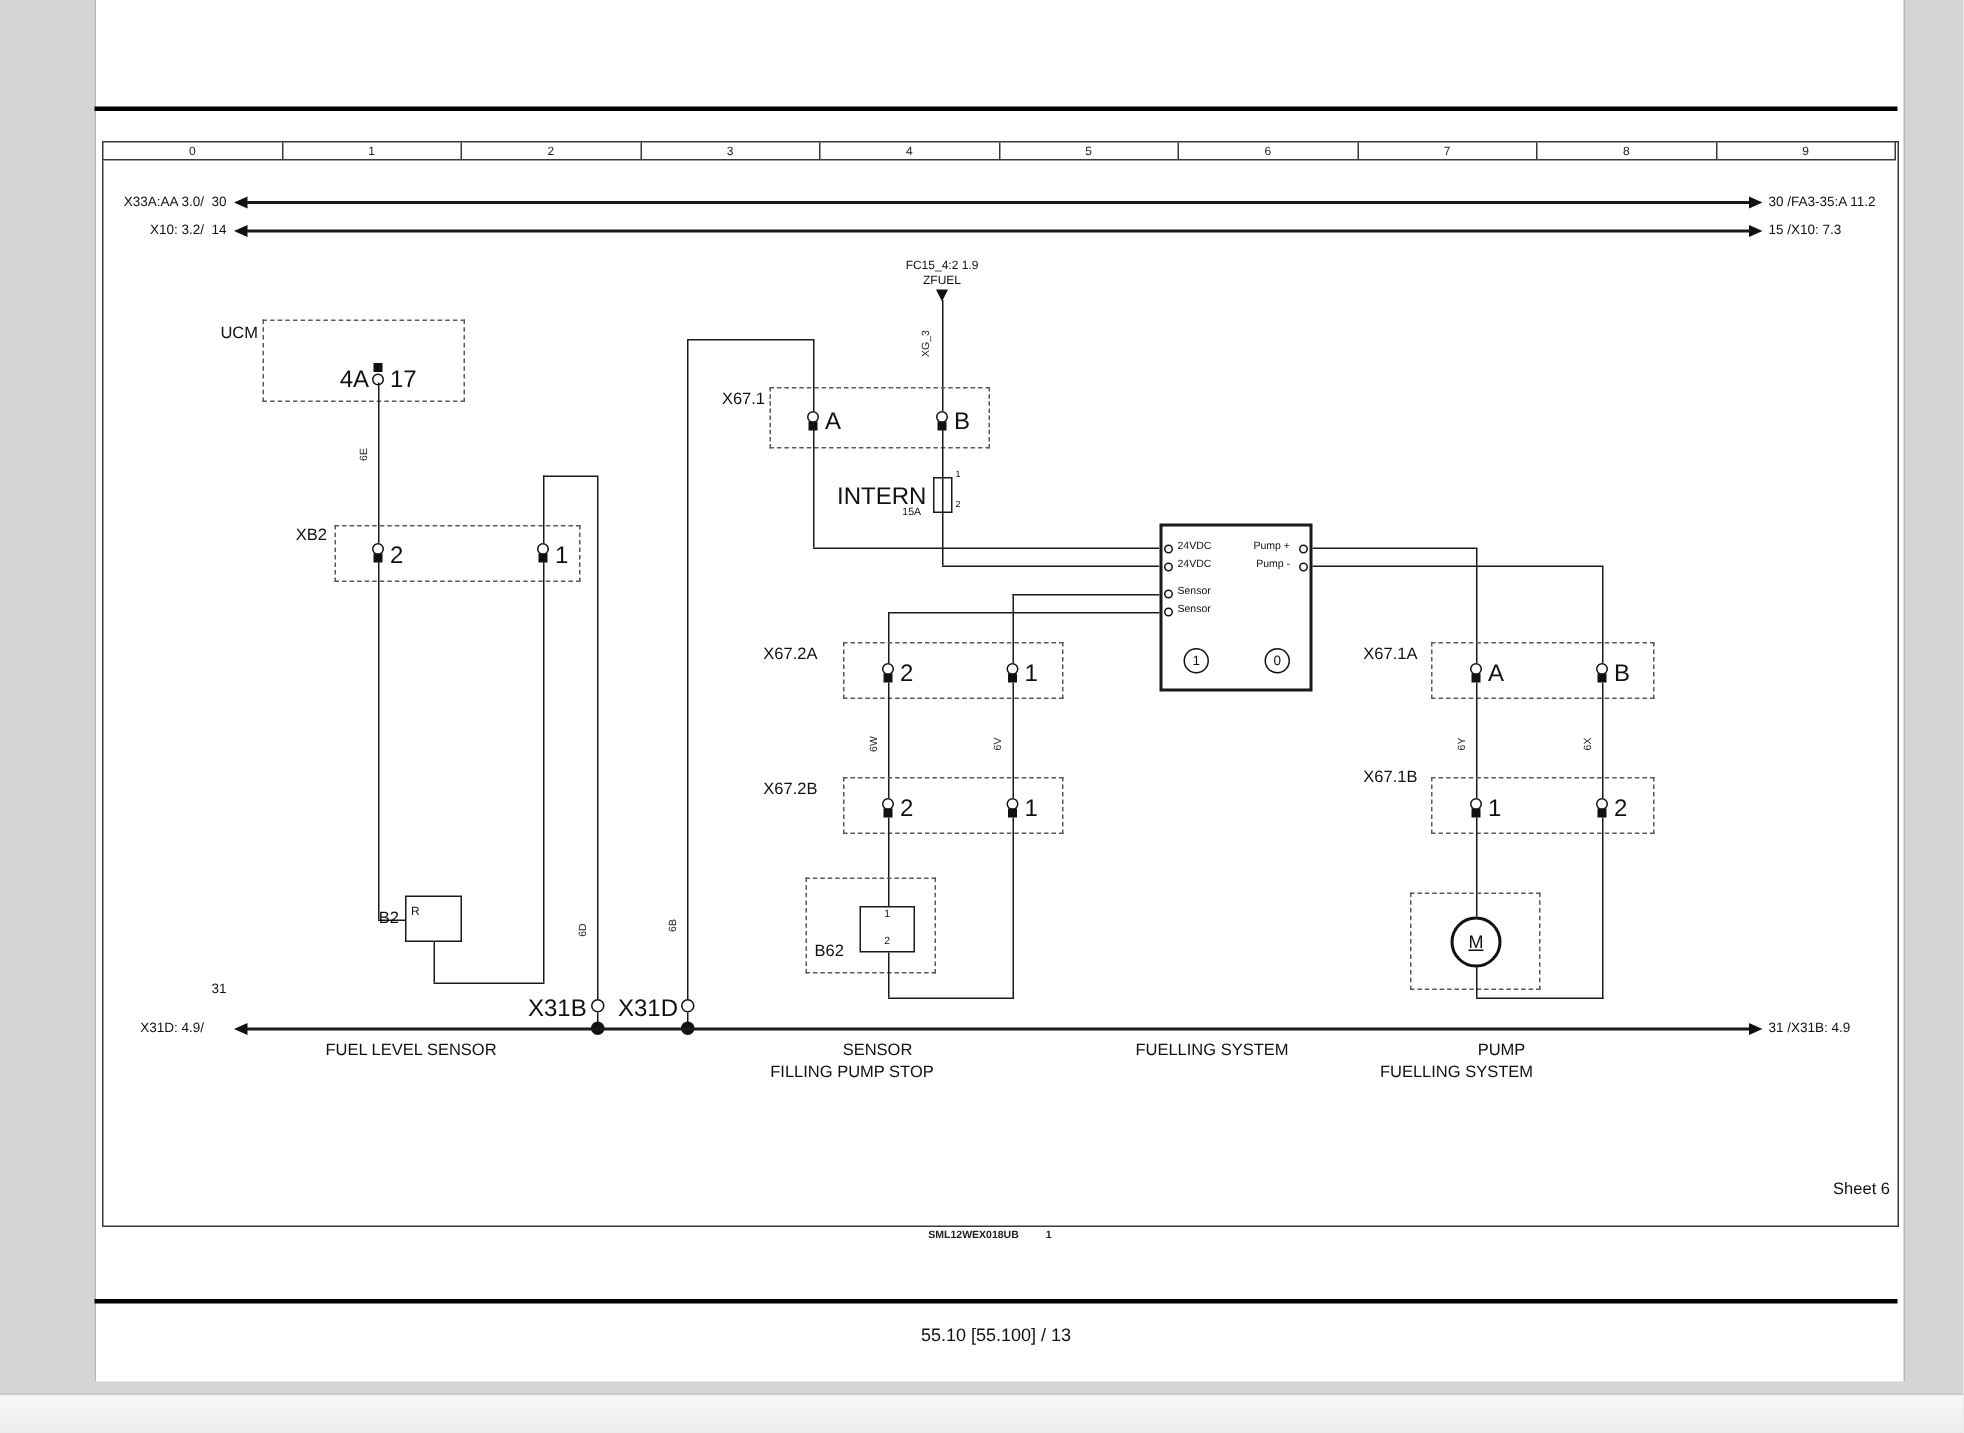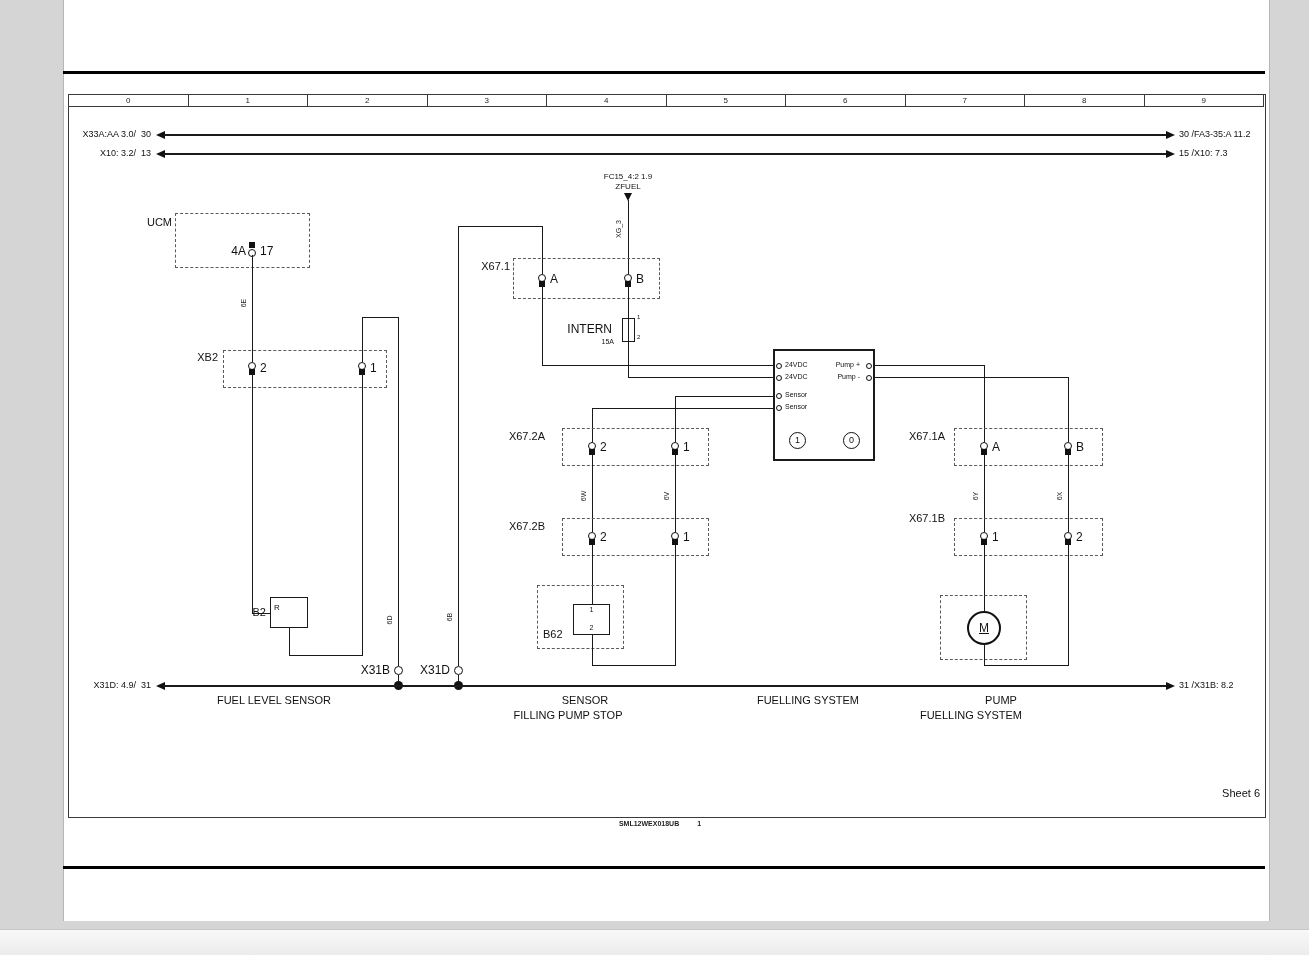--- a/index.html
+++ b/index.html
@@ -7,21 +7,21 @@
           font-family:"Liberation Sans",sans-serif;color:#111}
   .abs{position:absolute}
   .page{position:absolute;left:63px;top:0;width:1207px;height:921px;background:#fff;
         border-left:1px solid #b5b5b5;border-right:1px solid #b5b5b5;box-sizing:border-box}
   .h{position:absolute;height:1px;background:#1a1a1a}
   .v{position:absolute;width:1px;background:#1a1a1a}
   .h2{height:2px}
   .dashbox{position:absolute;border:1px dashed #5a5a5a}
   .solidbox{position:absolute;border:1px solid #1a1a1a;background:#fff;box-sizing:border-box}
   .lbl{position:absolute;white-space:nowrap;font-size:11px;line-height:1.15}
-  .s10{font-size:12px}.s9{font-size:9px}.s8{font-size:8px}.s7{font-size:7px}.s6{font-size:6px}
+  .s10{font-size:16px}.s9{font-size:9px}.s8{font-size:8px}.s7{font-size:7px}.s6{font-size:6px}
   .right{text-align:right}.center{text-align:center}.bold{font-weight:bold}
   .rot{position:absolute;font-size:7px;white-space:nowrap;transform:translate(-50%,-50%) rotate(-90deg);color:#222}
   .pin{position:absolute;width:8px;height:13px}
   .pin::before{content:"";position:absolute;left:0;top:0;width:6px;height:6px;border:1px solid #111;border-radius:50%;background:#fff}
   .pin::after{content:"";position:absolute;left:1px;top:7px;width:6px;height:6px;background:#111}
   .pin.up::before{top:7px}
   .pin.up::after{top:0}
   .oc{position:absolute;width:7px;height:7px;border:1px solid #111;border-radius:50%;background:#fff}
   .ocs{position:absolute;width:4px;height:4px;border:1px solid #111;border-radius:50%;background:#fff}
   .dot{position:absolute;width:9px;height:9px;background:#111;border-radius:50%}
@@ -64,21 +64,21 @@
   </div>
 
   <div class="lbl s9 right" style="left:58px;top:129px;width:78px">X33A:AA 3.0/</div>
   <div class="lbl s9" style="left:141px;top:129px">30</div>
   <div class="arrl" style="left:156px;top:131px"></div>
   <div class="h h2" style="left:164px;top:134px;width:1004px"></div>
   <div class="arrr" style="left:1166px;top:131px"></div>
   <div class="lbl s9" style="left:1179px;top:129px">30  /FA3-35:A 11.2</div>
 
   <div class="lbl s9 right" style="left:58px;top:148px;width:78px">X10: 3.2/</div>
-  <div class="lbl s9" style="left:141px;top:148px">13</div>
+  <div class="lbl s9" style="left:141px;top:148px">14</div>
   <div class="arrl" style="left:156px;top:150px"></div>
   <div class="h h2" style="left:164px;top:153px;width:1004px"></div>
   <div class="arrr" style="left:1166px;top:150px"></div>
   <div class="lbl s9" style="left:1179px;top:148px">15  /X10: 7.3</div>
 
   <div class="dashbox" style="left:175px;top:213px;width:133px;height:53px"></div>
   <div class="lbl right" style="left:118px;top:216px;width:54px">UCM</div>
   <div class="pin up" style="left:248px;top:242px"></div>
   <div class="lbl s10 right" style="left:224px;top:245px;width:22px">4A</div>
   <div class="lbl s10" style="left:260px;top:245px">17</div>
@@ -214,40 +214,41 @@
   <div class="lbl s10" style="left:1076px;top:531px">2</div>
   <div class="v" style="left:984px;top:545px;height:66px"></div>
   <div class="v" style="left:1068px;top:545px;height:121px"></div>
 
   <div class="dashbox" style="left:940px;top:595px;width:85px;height:63px"></div>
   <div class="mcircle" style="left:967px;top:611px">M</div>
   <div class="v" style="left:984px;top:644px;height:21px"></div>
   <div class="h" style="left:984px;top:665px;width:85px"></div>
 
   <div class="lbl s9 right" style="left:58px;top:680px;width:78px">X31D: 4.9/</div>
-  <div class="lbl s9" style="left:141px;top:680px">31</div>
+  <div class="lbl s9" style="left:141px;top:654px">31</div>
   <div class="arrl" style="left:156px;top:682px"></div>
   <div class="h h2" style="left:164px;top:685px;width:1004px"></div>
   <div class="arrr" style="left:1166px;top:682px"></div>
-  <div class="lbl s9" style="left:1179px;top:680px">31  /X31B: 8.2</div>
+  <div class="lbl s9" style="left:1179px;top:680px">31  /X31B: 4.9</div>
 
   <div class="lbl center" style="left:174px;top:694px;width:200px">FUEL LEVEL SENSOR</div>
   <div class="lbl center" style="left:485px;top:694px;width:200px">SENSOR</div>
   <div class="lbl center" style="left:468px;top:709px;width:200px">FILLING PUMP STOP</div>
   <div class="lbl center" style="left:708px;top:694px;width:200px">FUELLING SYSTEM</div>
   <div class="lbl center" style="left:901px;top:694px;width:200px">PUMP</div>
   <div class="lbl center" style="left:871px;top:709px;width:200px">FUELLING SYSTEM</div>
 
   <div class="lbl right" style="left:1150px;top:787px;width:110px">Sheet 6</div>
 
   <div class="abs center" style="left:540px;top:820px;width:240px;font-size:7px;font-weight:bold;color:#222">
     <span>SML12WEX018UB</span><span style="margin-left:18px">1</span>
   </div>
 
   <div class="ruleblk" style="left:63px;top:866px;width:1202px;height:3px"></div>
+  <div class="lbl center" style="left:63px;top:884px;width:1202px;font-size:12px">55.10 [55.100] / 13</div>
 
   <div class="toolbar">
     
     
     
     
     
     
     
     

